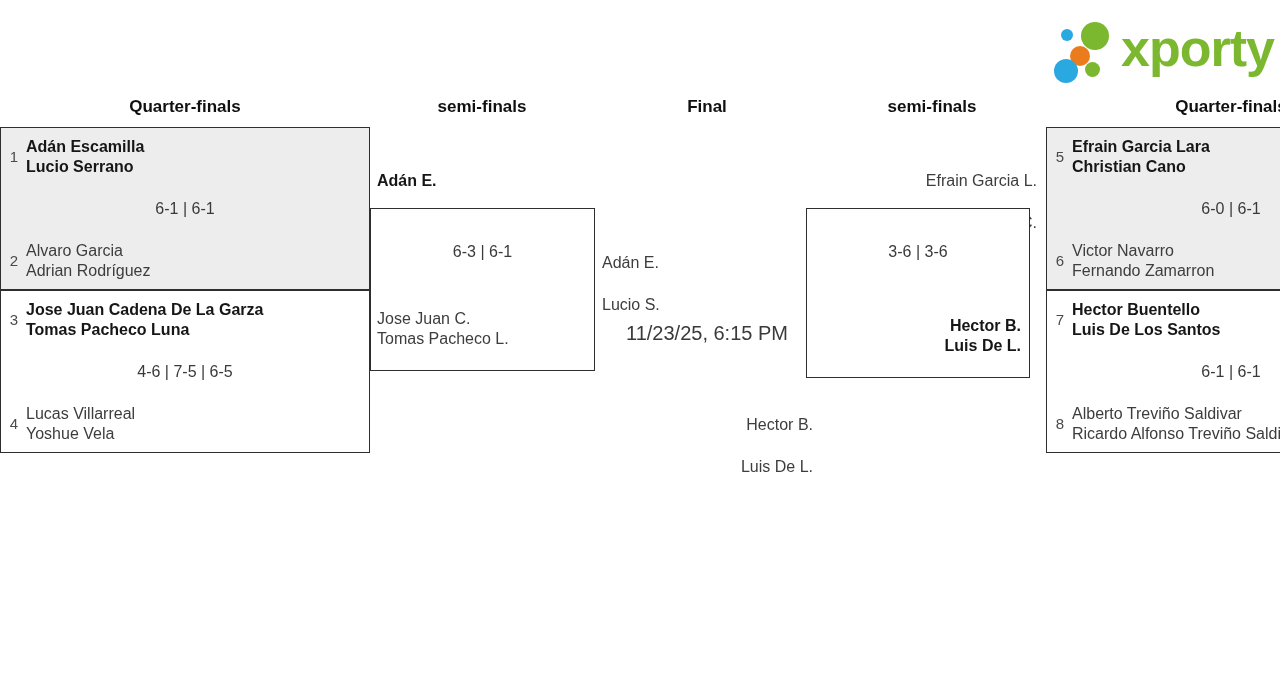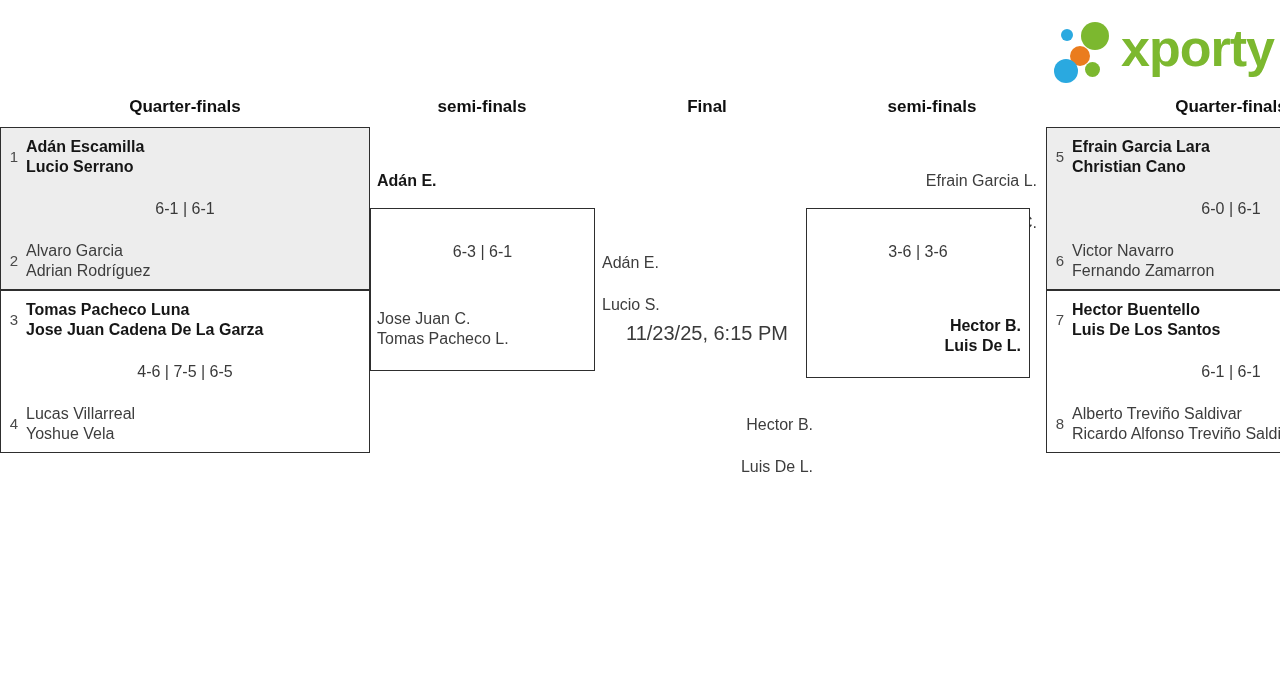--- a/index.html
+++ b/index.html
@@ -88,22 +88,22 @@
         <span class="nline">Alvaro Garcia</span>
         <span class="nline">Adrian Rodríguez</span>
       </span>
     </div>
   </div>
 
   <div class="mbox bg-white" style="left:0; top:290px; width:370px; height:163px;">
     <div class="team top winner">
       <span class="seed">3</span>
       <span class="names">
+        <span class="nline">Jose Juan Cadena De La Garza</span>
         <span class="nline">Tomas Pacheco Luna</span>
-        <span class="nline">Jose Juan Cadena De La Garza</span>
       </span>
     </div>
     <div class="score">4-6 | 7-5 | 6-5</div>
     <div class="team bot">
       <span class="seed">4</span>
       <span class="names">
         <span class="nline">Lucas Villarreal</span>
         <span class="nline">Yoshue Vela</span>
       </span>
     </div>

